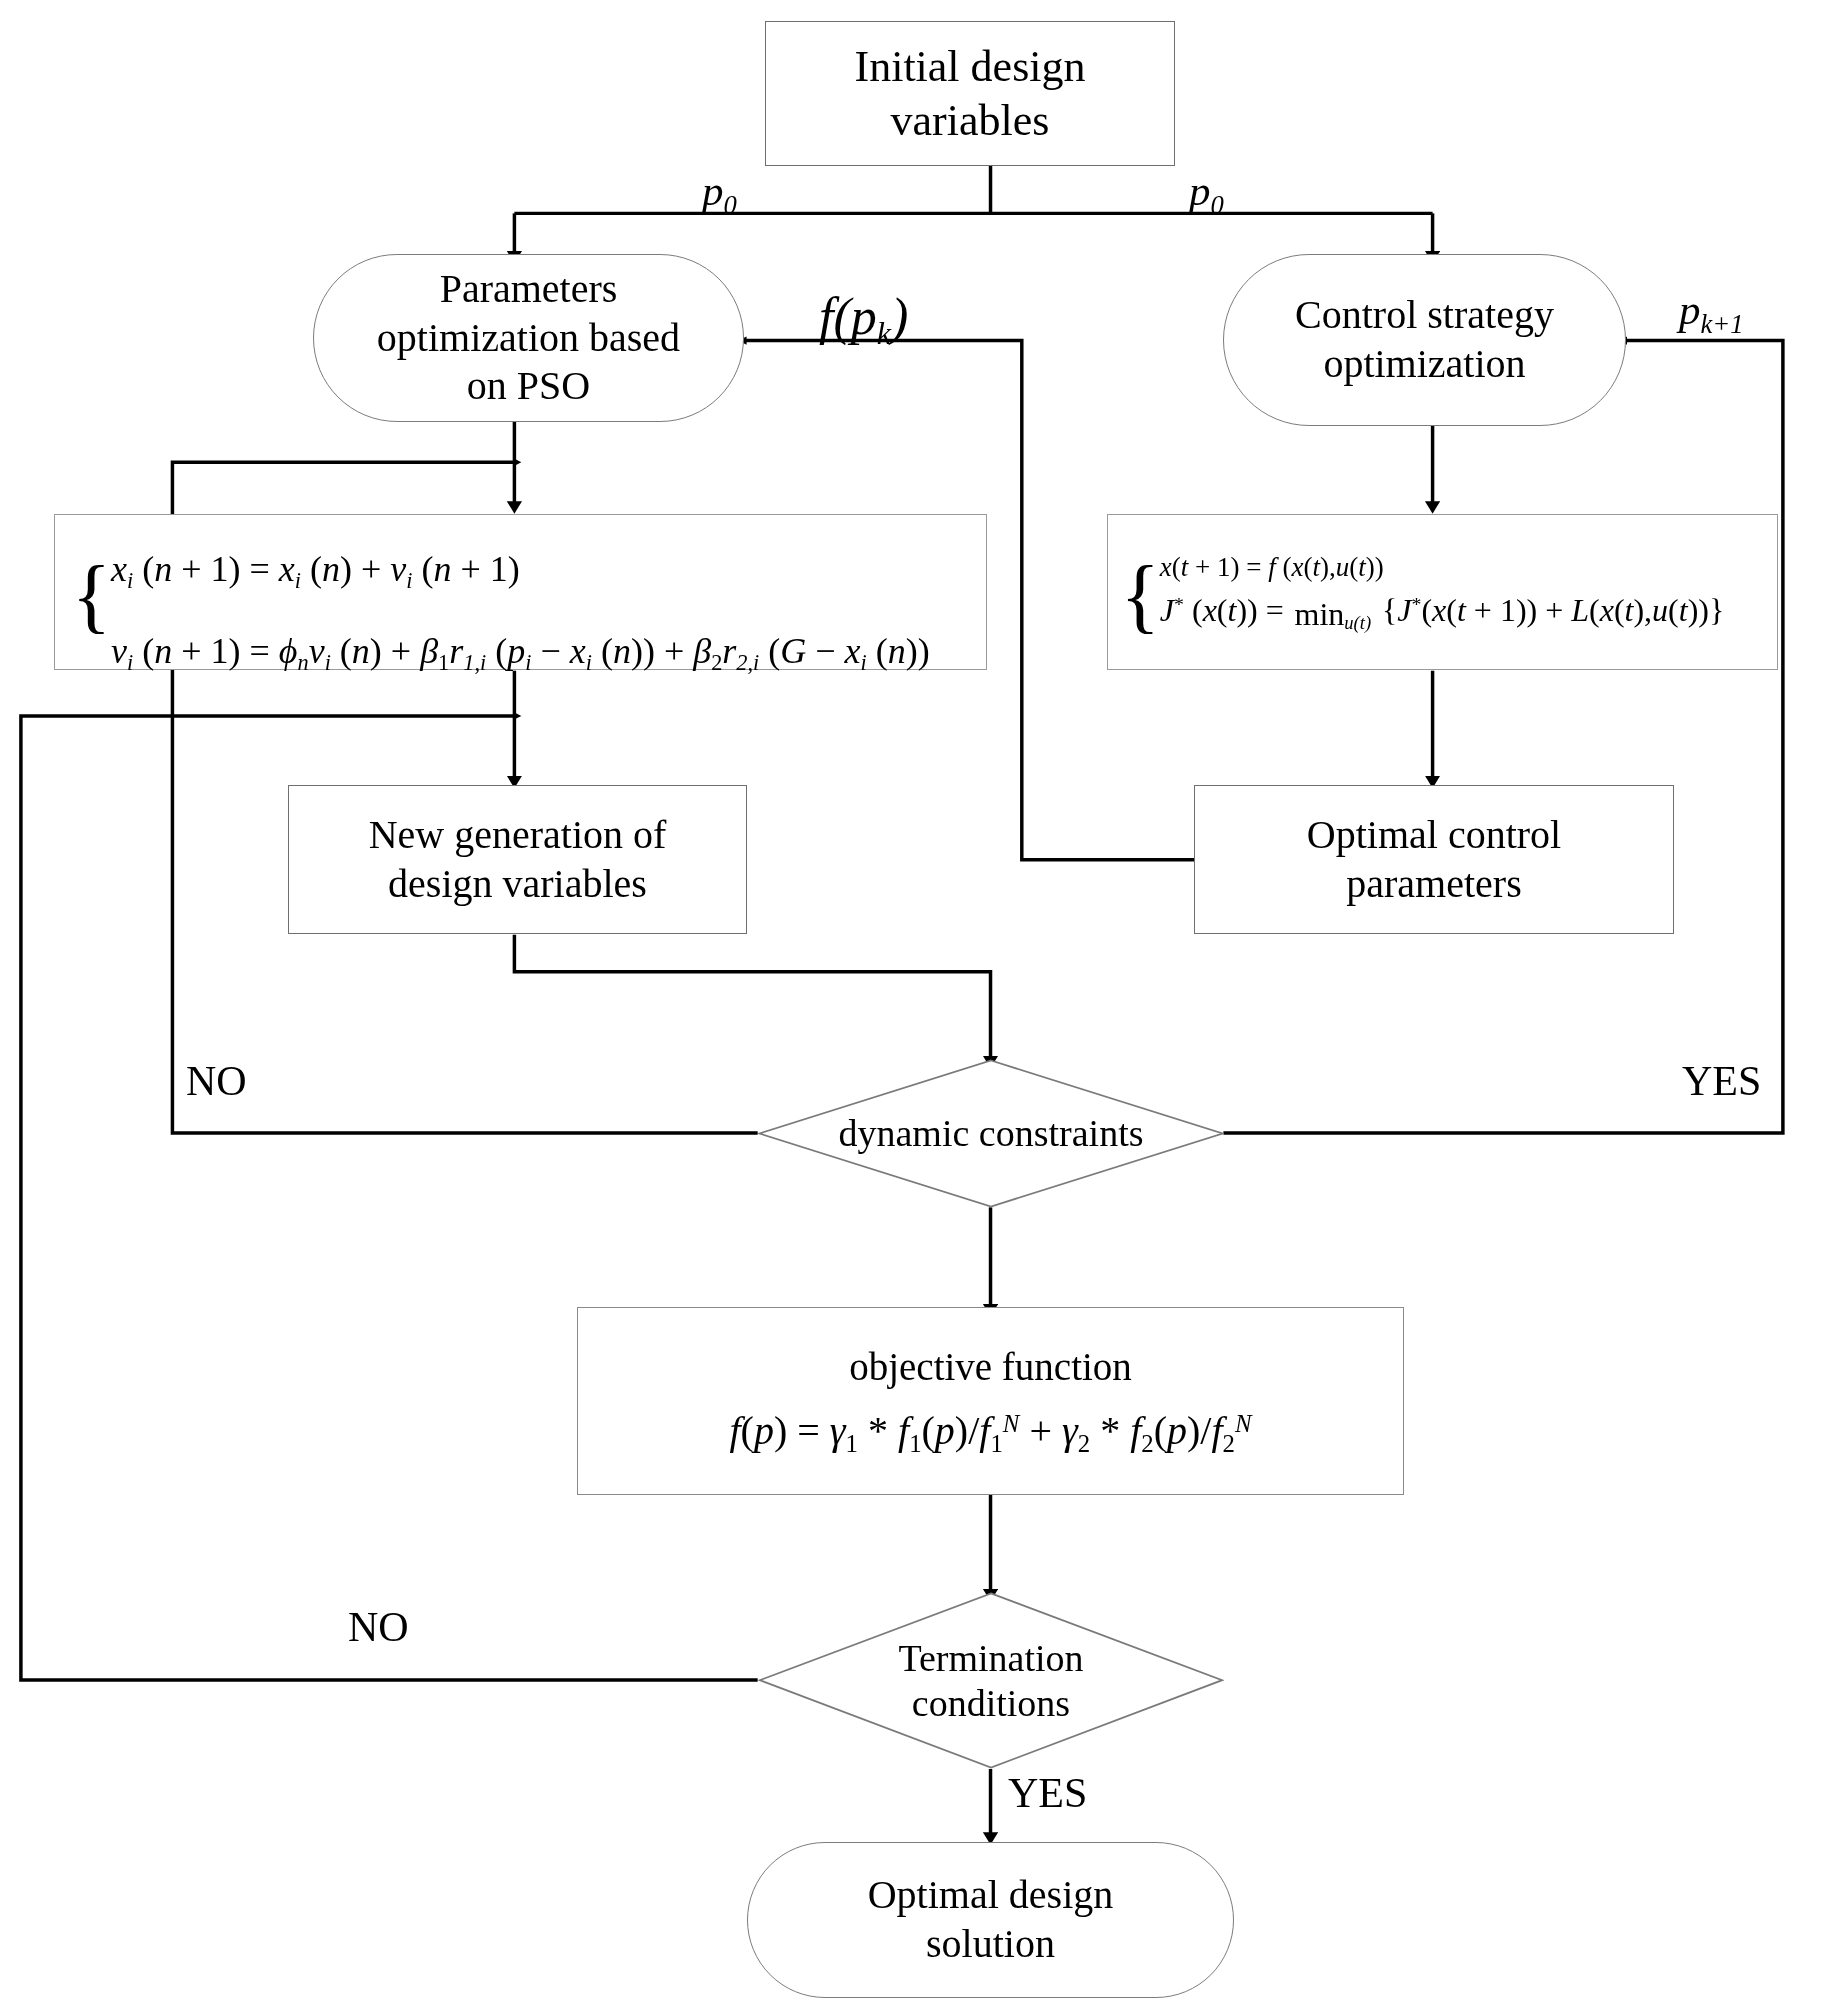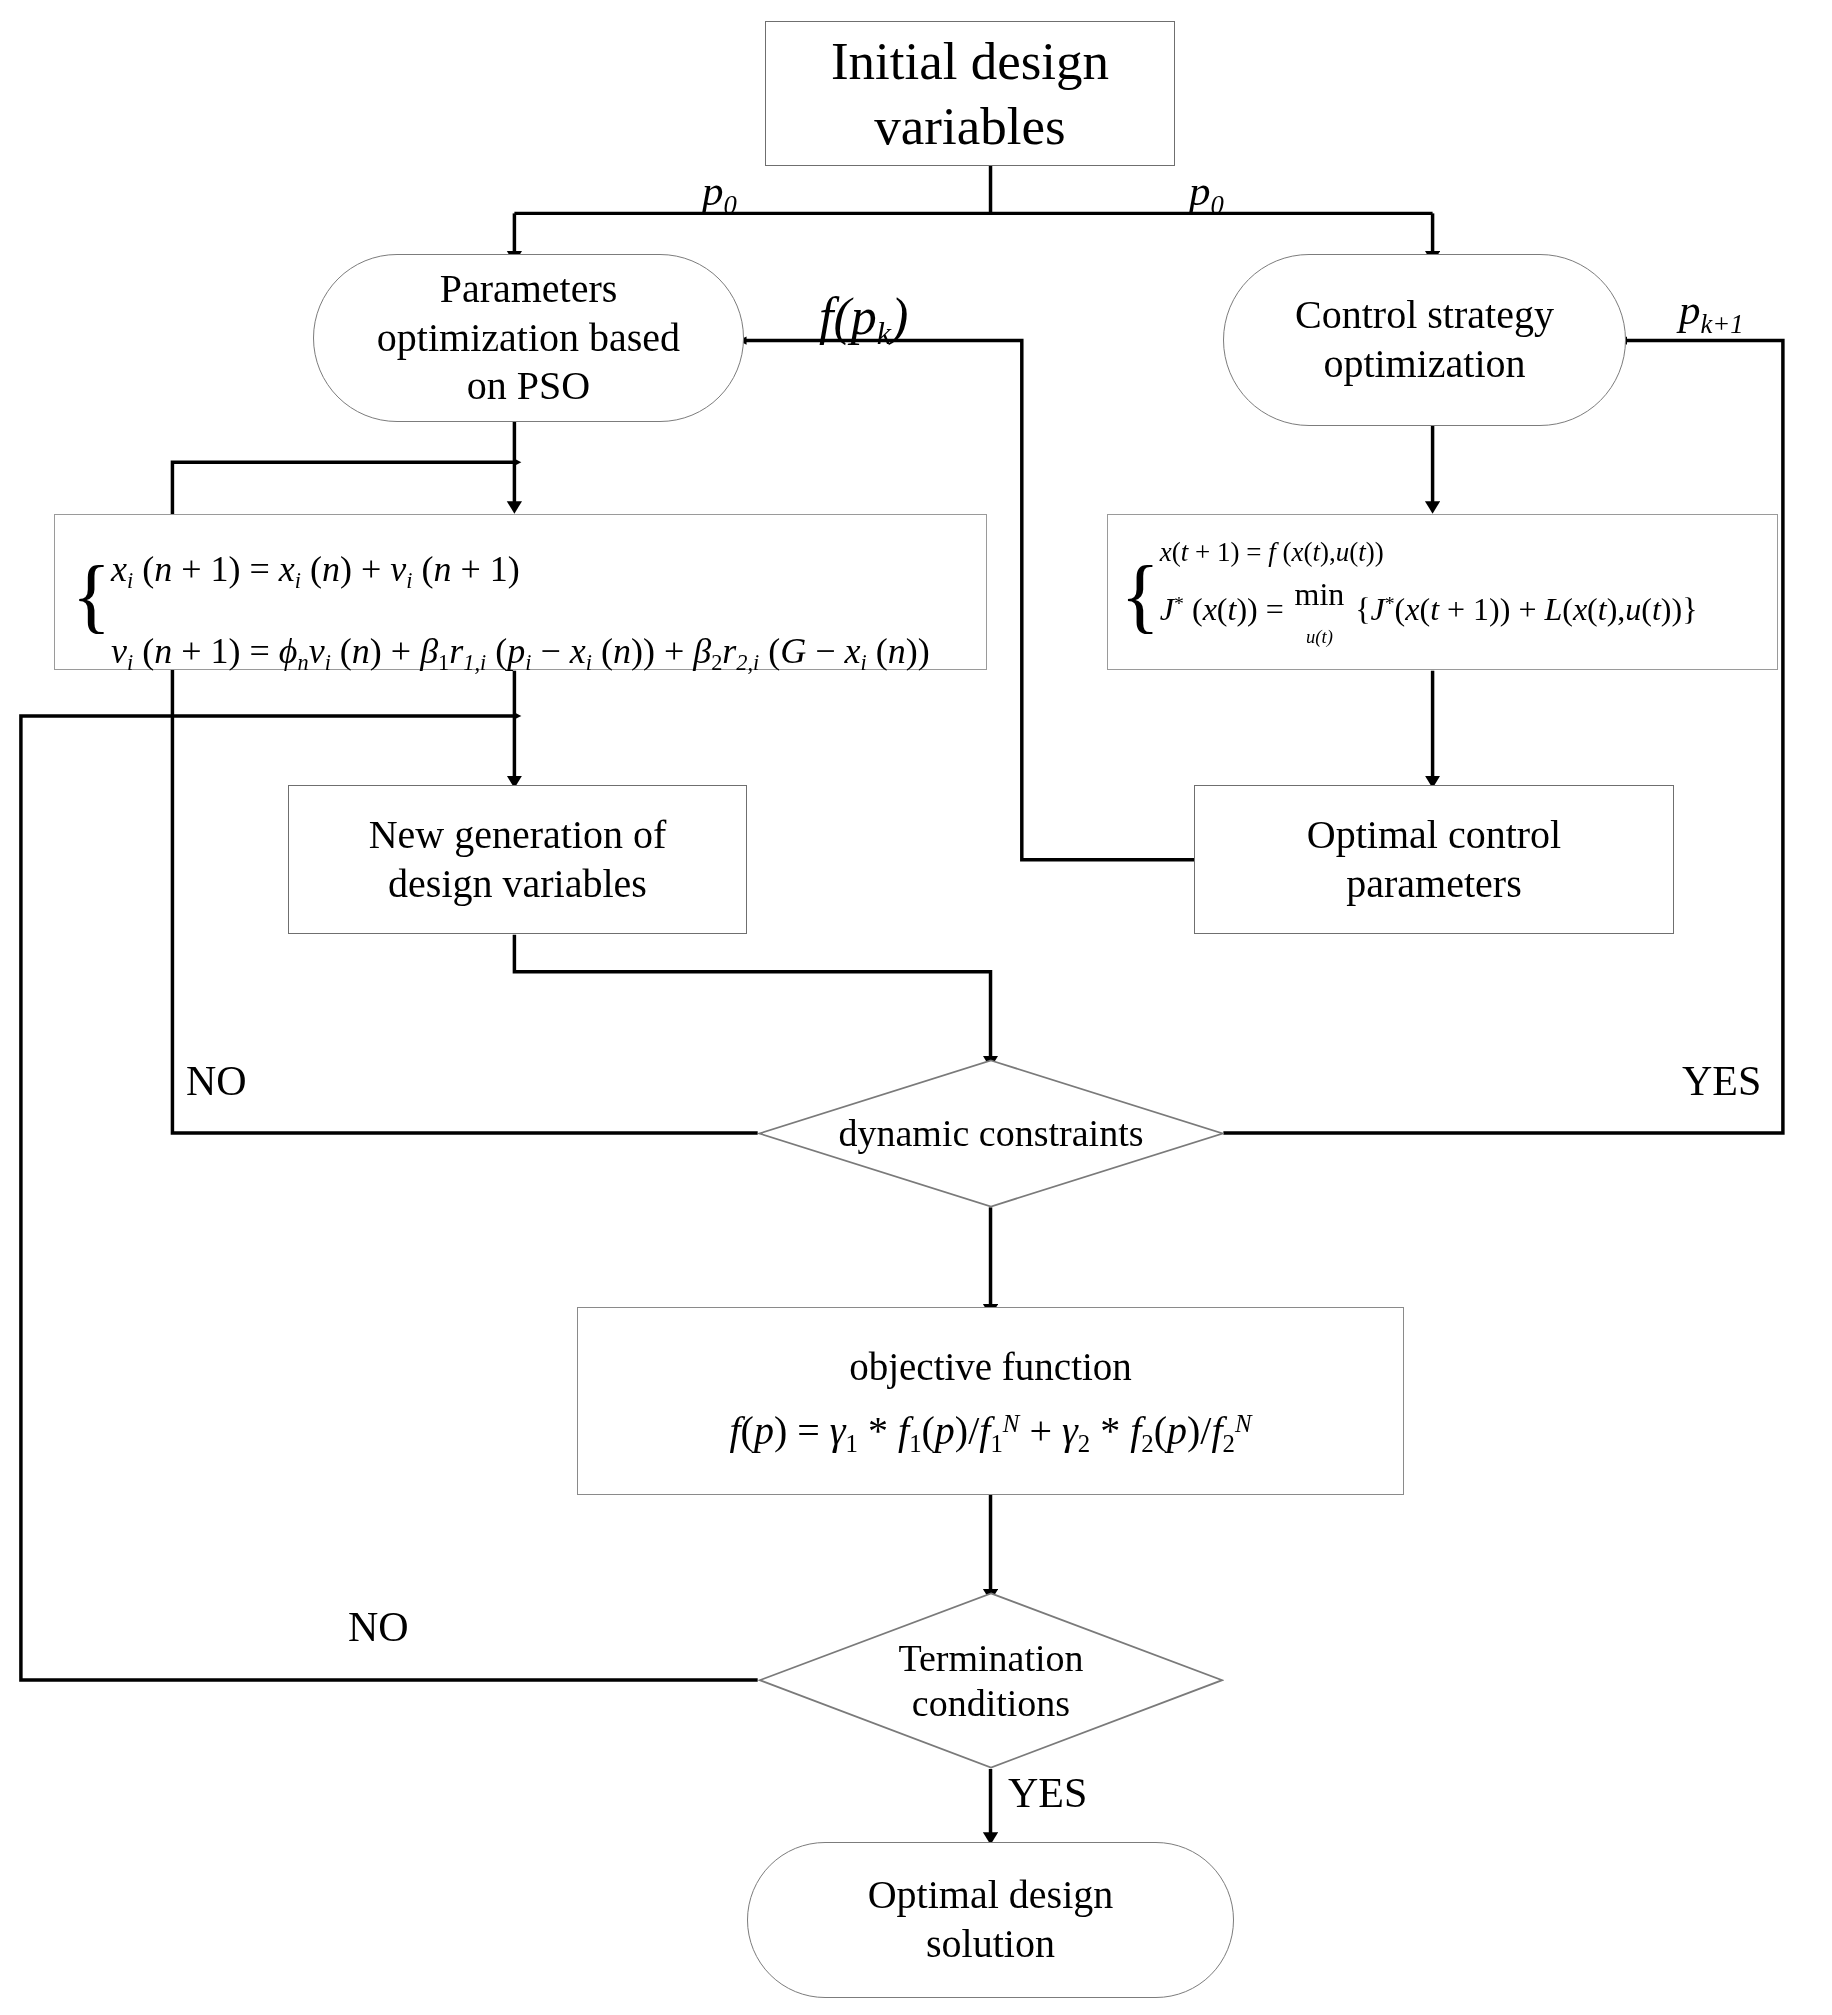--- a/index.html
+++ b/index.html
@@ -86,21 +86,21 @@
   .eqstack {
     display: flex;
     flex-direction: column;
     justify-content: center;
     gap: 12.5px;
   }
   .eqgroup { display: flex; align-items: center; }
   .upr { font-style: normal; }
   .minop {
     display: inline-flex;
-    flex-direction: column;
+    flex-direction: row;
     align-items: center;
     vertical-align: middle;
     font-style: normal;
     line-height: 1;
     margin: 0 2.8px;
   }
   .minop .mn { font-style: normal; }
   .minop .und { font-size: 0.58em; font-style: italic; margin-top: 18px; }
   .frac-sl { font-style: normal; }
   .objtitle { font-style: normal; }
@@ -148,21 +148,21 @@
       <path d="M1425,1737 L1425,1880" marker-end="url(#ahv)"></path>
 
       <path d="M1425,2150 L1425,2290" marker-end="url(#ahv)"></path>
 
       <path d="M1090,2417 L30,2417 L30,1030 L740,1030" marker-end="url(#ah)"></path>
 
       <path d="M1425,2545 L1425,2640" marker-end="url(#ahv)"></path>
     </g>
   </svg>
 
-  <div class="node rect" style="left:765px; top:21px; width:410px; height:145px; font-size:53px;">
+  <div class="node rect" style="left:765px; top:21px; width:410px; height:145px; font-size:44px;">
     <span class="txt" style="white-space:pre-line;">Initial design
 variables</span>
   </div>
 
   <div class="node round" style="left:313px; top:254px; width:431px; height:168px; font-size:40px; border-color:#7c7c7c;">
     <span class="txt" style="white-space:pre-line;">Parameters
 optimization based
 on PSO</span>
   </div>
 

